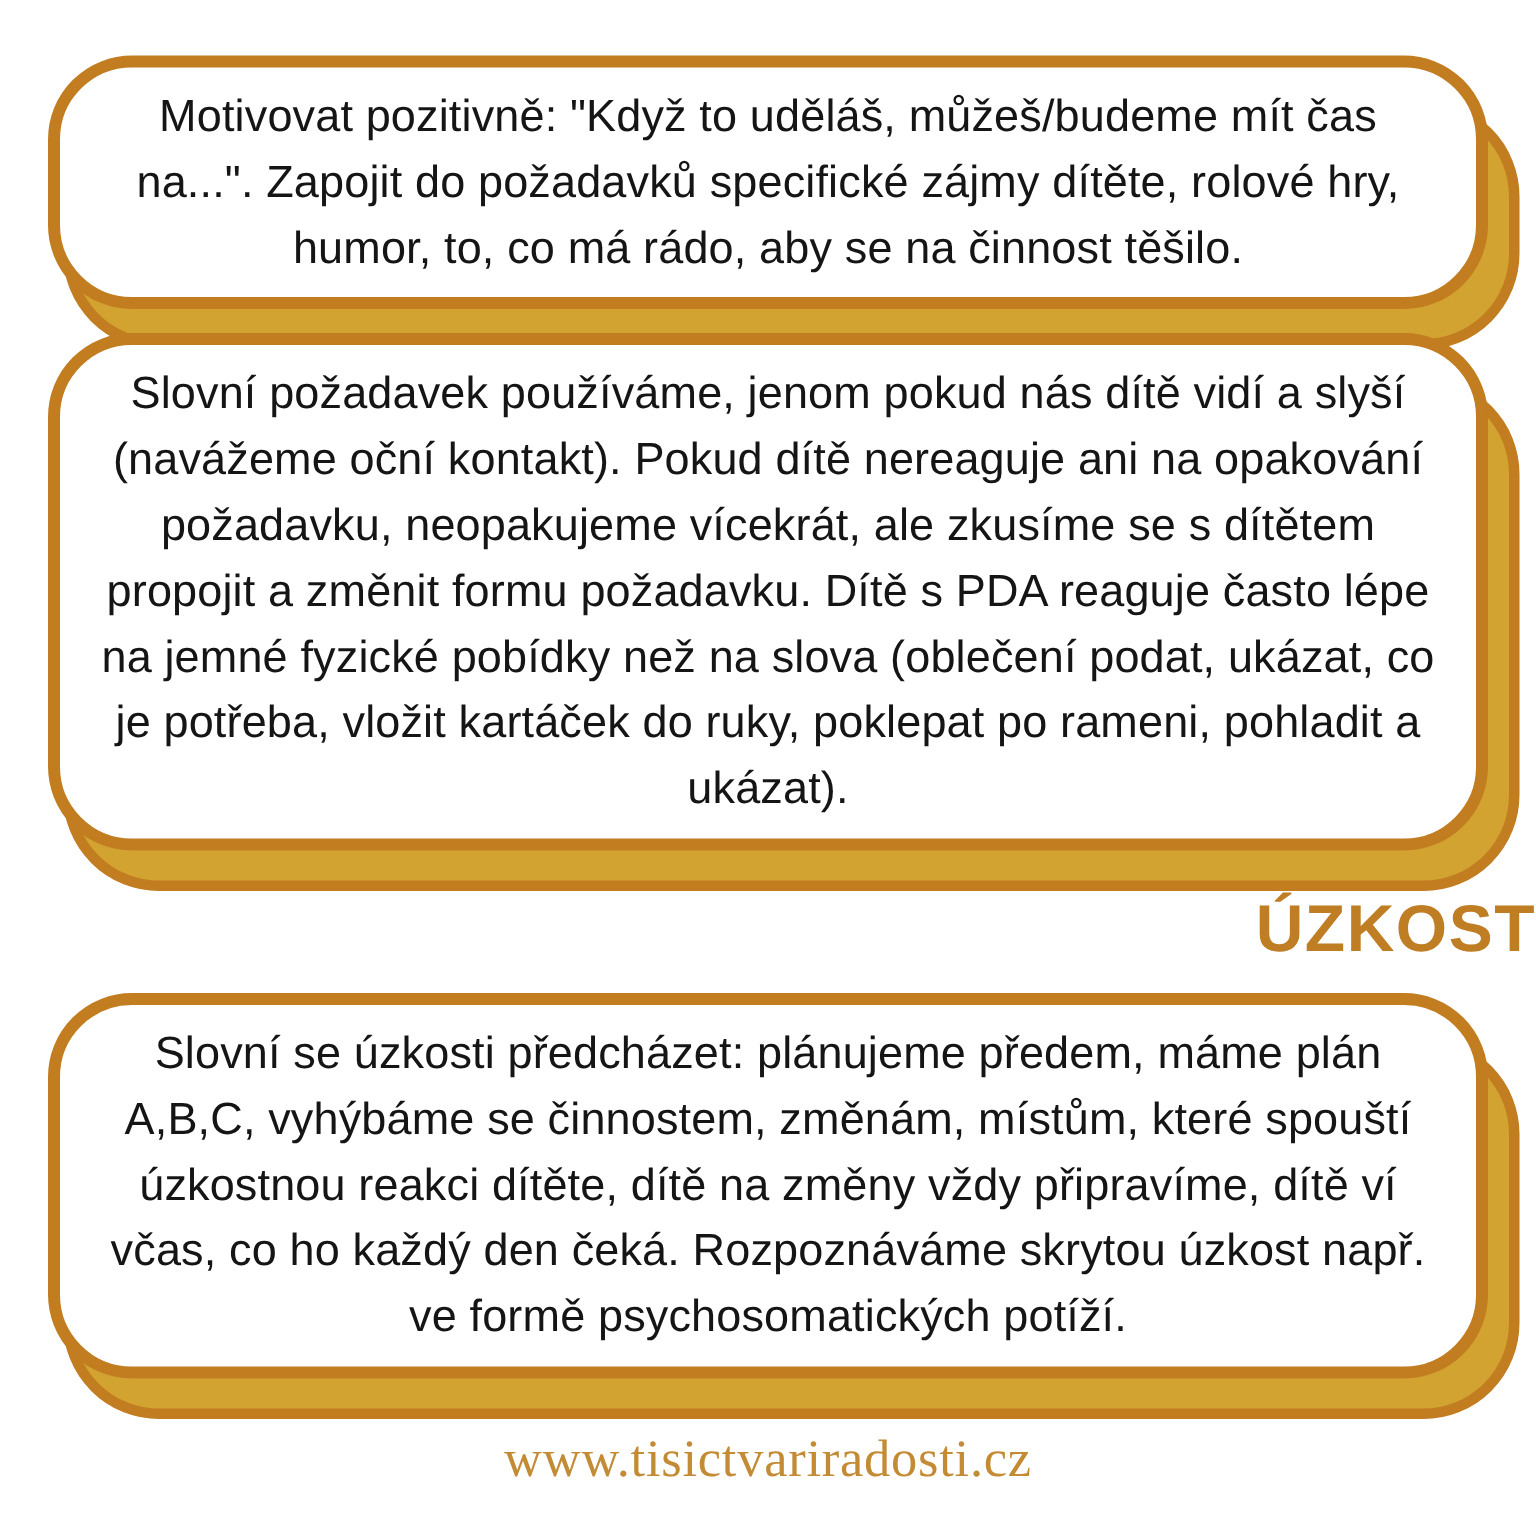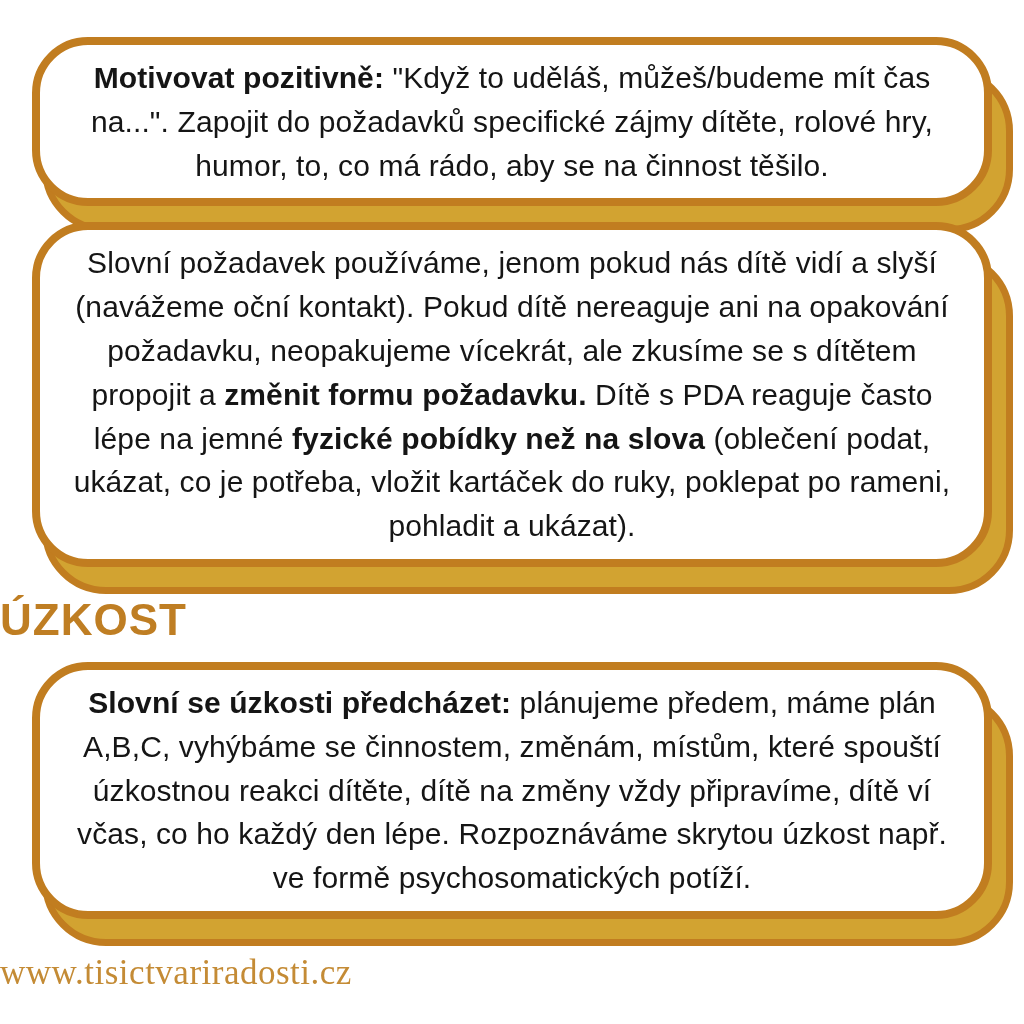--- a/index.html
+++ b/index.html
@@ -40,31 +40,32 @@
     position:relative;
     background:#ffffff;
     border:8px solid var(--border-color);
     border-radius:56px;
     padding:11px 26px;
     text-align:center;
     font-size:30px;
     line-height:1.46;
     letter-spacing:0.1px;
   }
-  .card b{font-weight:700;}
+  .card b{font-weight:400;}
   .section-heading{
-    text-align:left;
+    text-align:right;
     font-size:44px;
     font-weight:700;
     color:var(--heading-color);
     margin-top:28px;
     margin-bottom:17px;
     letter-spacing:1px;
   }
   .footer{
+    text-align:center;
     margin-top:34px;
     font-family:"Liberation Serif","DejaVu Serif",serif;
     font-size:35px;
     color:var(--footer-color);
     letter-spacing:0.5px;
   }
 </style>
 </head>
 <body>
 
@@ -74,18 +75,18 @@
     <div class="card"><b>Motivovat pozitivně:</b><span> "Když to uděláš, můžeš/budeme mít čas na...". Zapojit do požadavků specifické zájmy dítěte, rolové hry, humor, to, co má rádo, aby se na činnost těšilo.</span></div>
   </div>
 
   <div class="card-wrap second">
     <div class="card"><span>Slovní požadavek používáme, jenom pokud nás dítě vidí a slyší (navážeme oční kontakt). Pokud dítě nereaguje ani na opakování požadavku, neopakujeme vícekrát, ale zkusíme se s dítětem propojit a </span><b>změnit formu požadavku.</b><span> Dítě s PDA reaguje často lépe na jemné </span><b>fyzické pobídky než na slova</b><span> (oblečení podat, ukázat, co je potřeba, vložit kartáček do ruky, poklepat po rameni, pohladit a ukázat).</span></div>
   </div>
 
   <div class="section-heading">ÚZKOST</div>
 
   <div class="card-wrap third">
-    <div class="card"><b>Slovní se úzkosti předcházet:</b><span> plánujeme předem, máme plán A,B,C, vyhýbáme se činnostem, změnám, místům, které spouští úzkostnou reakci dítěte, dítě na změny vždy připravíme, dítě ví včas, co ho každý den lépe. Rozpoznáváme skrytou úzkost např. ve formě psychosomatických potíží.</span></div>
+    <div class="card"><b>Slovní se úzkosti předcházet:</b><span> plánujeme předem, máme plán A,B,C, vyhýbáme se činnostem, změnám, místům, které spouští úzkostnou reakci dítěte, dítě na změny vždy připravíme, dítě ví včas, co ho každý den čeká. Rozpoznáváme skrytou úzkost např. ve formě psychosomatických potíží.</span></div>
   </div>
 
   <div class="footer">www.tisictvariradosti.cz</div>
 
 </div>
 
 </body></html>

